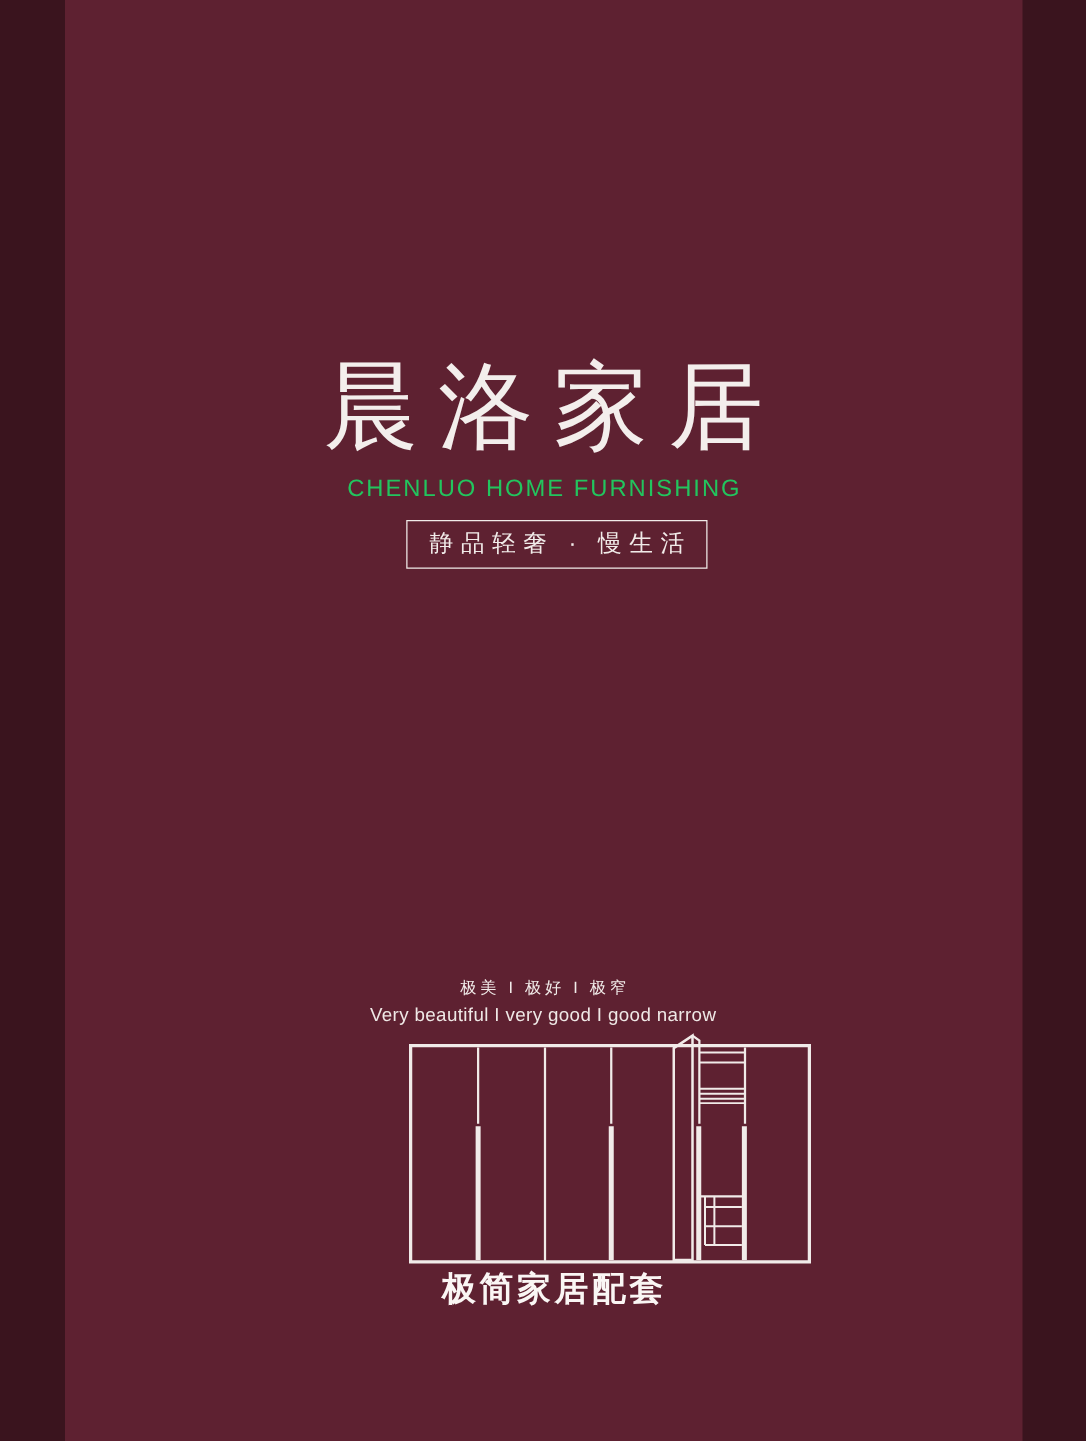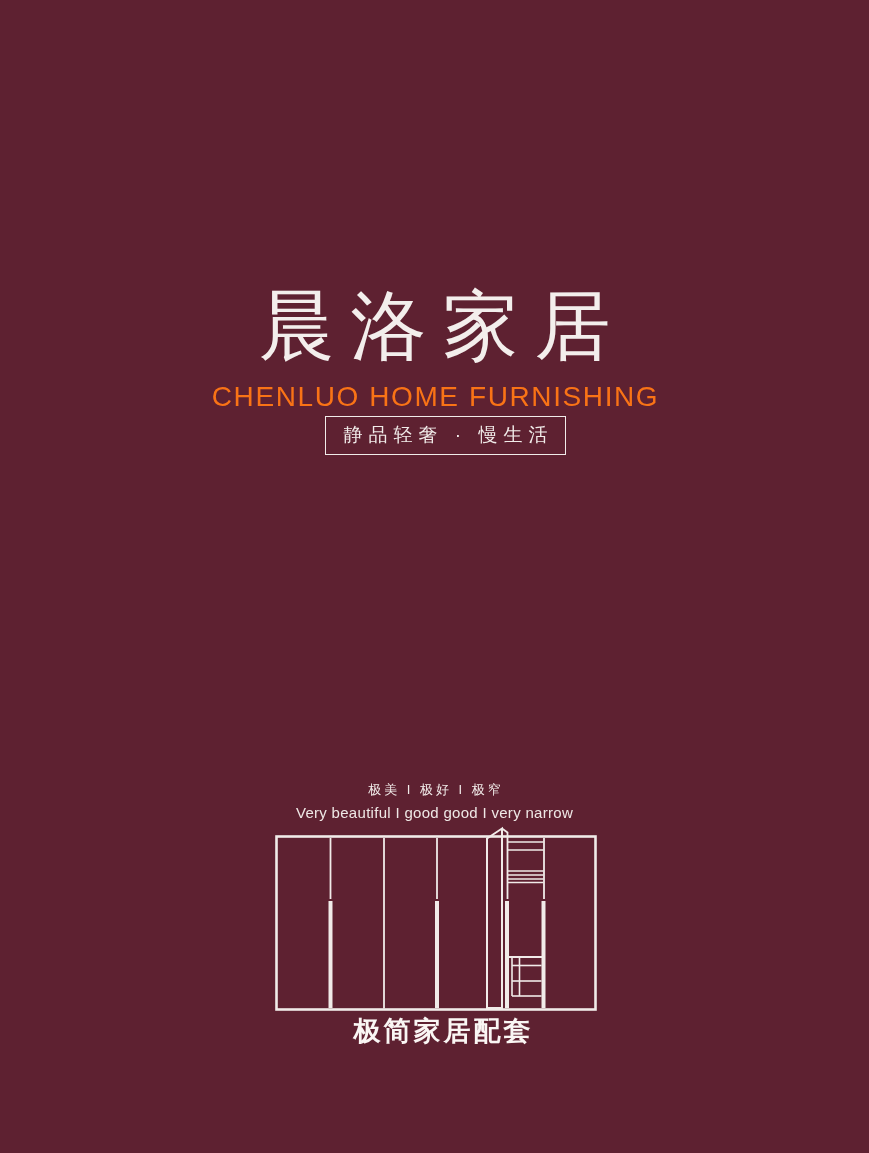--- a/index.html
+++ b/index.html
@@ -5,21 +5,21 @@
   html, body {
     margin: 0;
     padding: 0;
   }
   body {
     font-family: "Liberation Sans", "DejaVu Sans", sans-serif;
     background: #3a141e;
   }
   .poster {
     position: relative;
-    width: 869px;
+    width: 766px;
     height: 1153px;
     margin: 0 auto;
     background: #5e2131;
     color: #f1ebe9;
     overflow: hidden;
   }
   .centered {
     position: absolute;
     left: 0;
     right: 0;
@@ -29,25 +29,25 @@
     top: 282px;
     font-size: 76px;
     font-weight: 200;
     letter-spacing: 16px;
     padding-left: 16px;
     line-height: 1.15;
     color: #f3eeec;
   }
   .brand-en {
     top: 381px;
-    font-size: 28px;
+    font-size: 19px;
     font-weight: 300;
     letter-spacing: 1.6px;
     padding-left: 2px;
-    color: #f97316;
+    color: #22c55e;
   }
   .tagline-wrap {
     top: 416px;
     display: flex;
     justify-content: center;
     padding-left: 22px;
   }
   .tagline-box {
     display: inline-block;
     border: 1.5px solid #f1ebe9;
@@ -99,21 +99,21 @@
   <div class="centered logo-cn">晨洛家居</div>
 
   <div class="centered brand-en">CHENLUO HOME FURNISHING</div>
 
   <div class="centered tagline-wrap">
     <span class="tagline-box">静品轻奢 · 慢生活</span>
   </div>
 
   <div class="centered slogan-cn">极美 I 极好 I 极窄</div>
 
-  <div class="centered slogan-en">Very beautiful I good good I very narrow</div>
+  <div class="centered slogan-en">Very beautiful I very good I good narrow</div>
 
   <svg class="wardrobe-svg" width="330" height="196" viewBox="270 818 330 196" xmlns="http://www.w3.org/2000/svg">
 
     <rect class="ln" x="276.5" y="834.5" width="319" height="173" stroke-width="2.6"></rect>
 
     <path class="ln" stroke-width="1.8" d="M330.5 836 V897"></path>
     <path class="ln" stroke-width="1.8" d="M384 836 V1006.5"></path>
     <path class="ln" stroke-width="1.8" d="M437 836 V897"></path>
     <path class="ln" stroke-width="1.8" d="M544 836 V897"></path>
 

